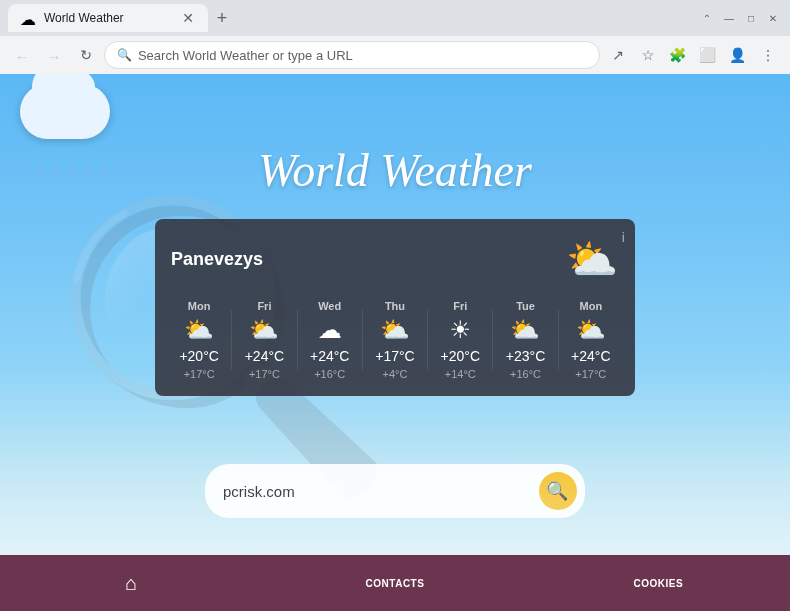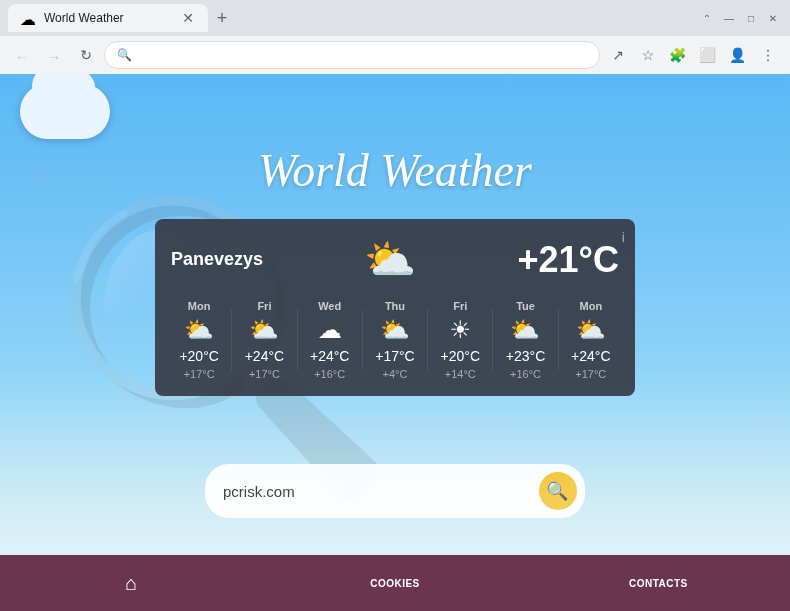--- a/index.html
+++ b/index.html
@@ -453,20 +453,21 @@
       <div class="win-btn">✕</div>
     </div>
   </div>
 
   <div class="toolbar">
     <div class="nav-btn disabled">←</div>
     <div class="nav-btn disabled">→</div>
     <div class="nav-btn">↻</div>
     <div class="address-bar">
       <span class="address-bar-icon">🔍</span>
+      <span class="address-text">Search World Weather or type a URL</span>
     </div>
     <div class="toolbar-right">
       <div class="toolbar-icon-btn">↗</div>
       <div class="toolbar-icon-btn">☆</div>
       <div class="toolbar-icon-btn">🧩</div>
       <div class="toolbar-icon-btn">⬜</div>
       <div class="toolbar-icon-btn">👤</div>
       <div class="toolbar-icon-btn">⋮</div>
     </div>
   </div>
@@ -488,21 +489,20 @@
     </div>
   </div>
 
   <div class="app-title">World Weather</div>
 
   <div class="weather-widget">
     <span class="info-icon">ℹ</span>
     <div class="weather-header">
       <span class="city-name">Panevezys</span>
       <span class="current-weather-icon">⛅</span>
-      <span class="current-temp">+21°C</span>
     </div>
 
     <div class="forecast-row">
 
       <div class="forecast-day">
         <span class="day-label">Mon</span>
         <span class="day-icon">⛅</span>
         <span class="day-high">+20°C</span>
         <span class="day-low">+17°C</span>
       </div>
@@ -566,19 +566,19 @@
     </div>
   </div>
 
   <div class="bottom-clouds"></div>
 
   <div class="bottom-nav">
     <div class="nav-item home">
       <span>⌂</span>
     </div>
     <div class="nav-item">
+      <span class="nav-item-label">CONTACTS</span>
+    </div>
+    <div class="nav-item">
       <span class="nav-item-label">COOKIES</span>
-    </div>
-    <div class="nav-item">
-      <span class="nav-item-label">CONTACTS</span>
     </div>
   </div>
 </div>
 
 </body></html>

